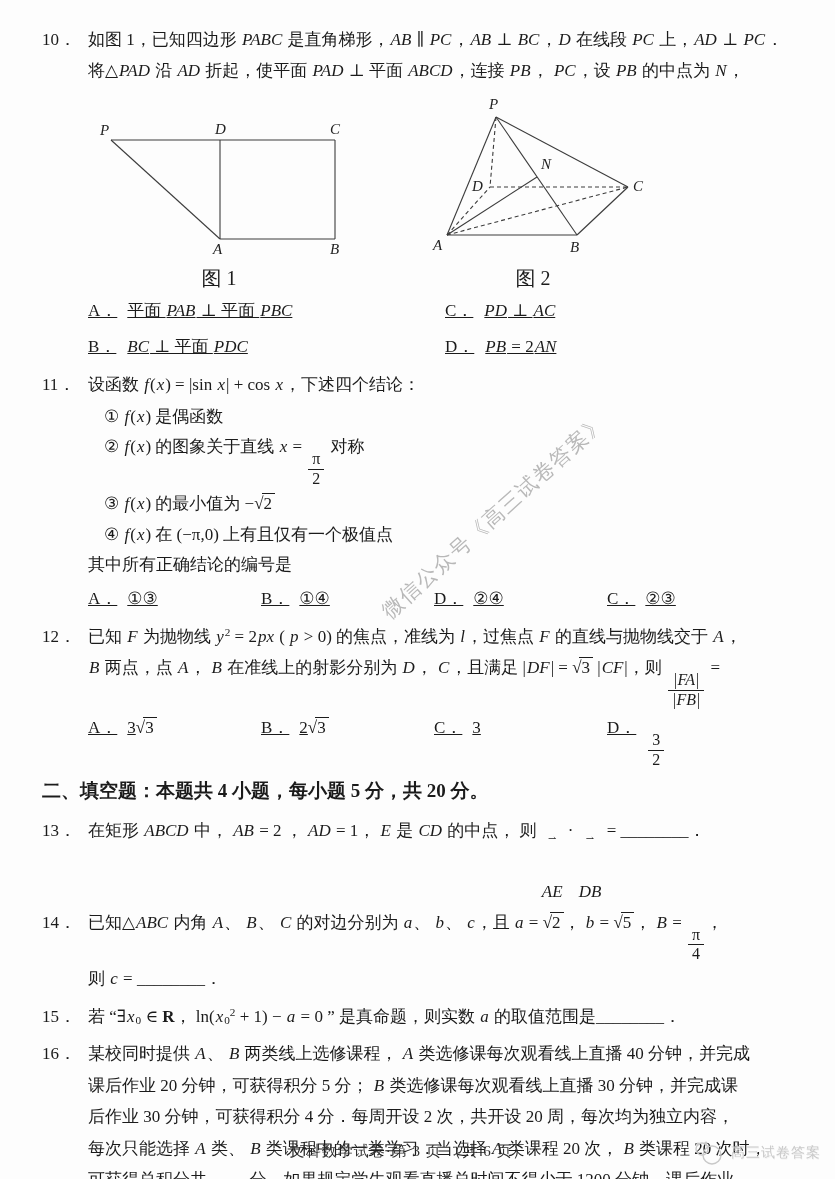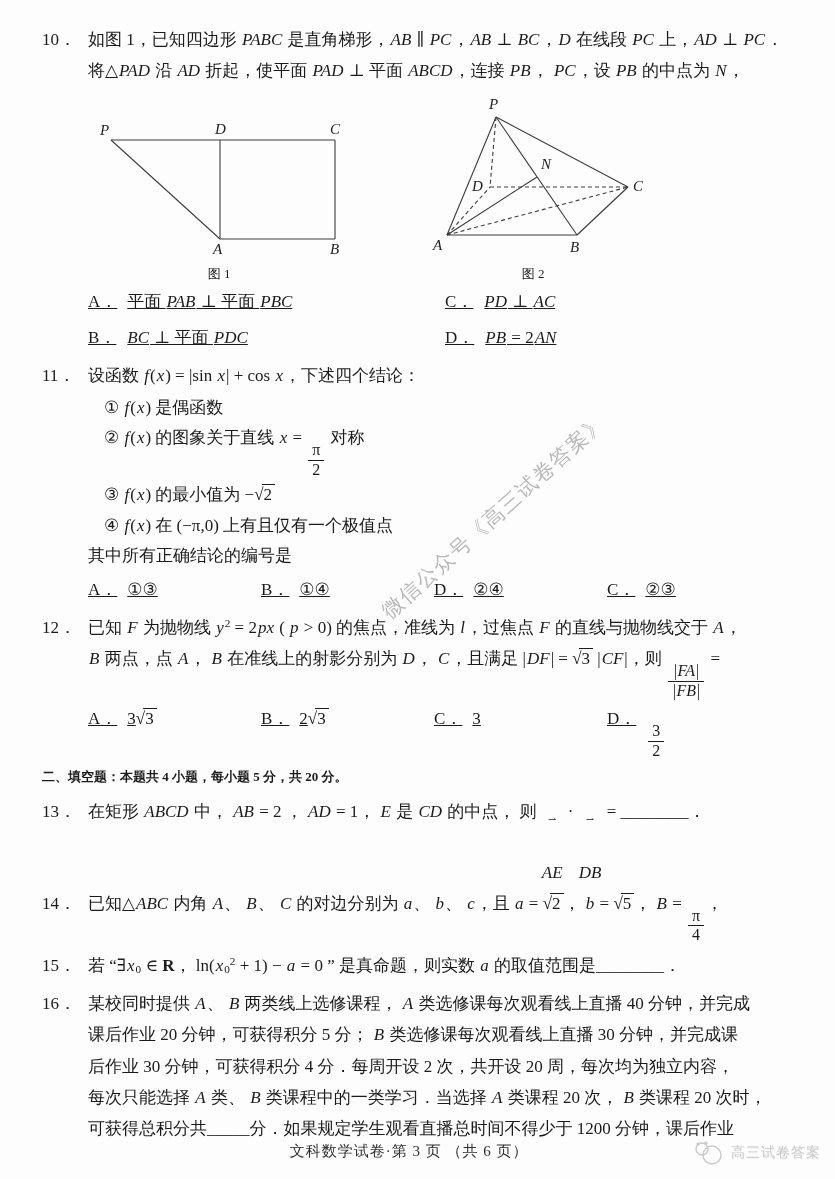--- a/index.html
+++ b/index.html
@@ -24,29 +24,29 @@
   .sqrt-rad{display:inline-block;border-top:1.2px solid currentColor;padding:0 3px 0 2px;margin-left:-2px;line-height:1.2;}
   .frac{display:inline-flex;flex-direction:column;text-align:center;vertical-align:-0.75em;line-height:1.15;font-size:0.94em;margin:0 2px;}
   .frac-n{border-bottom:1.2px solid currentColor;padding:0 4px;}
   .frac-d{padding:0 4px;}
   .frac-it .frac-n,.frac-it .frac-d{font-style:italic;}
   .vec{display:inline-flex;flex-direction:column;align-items:center;vertical-align:-0.3em;line-height:1.05;margin:0 1px;}
   .vec-arrow{font-size:0.6em;line-height:0.55;transform:translateY(1px);}
   .vec-body{font-style:italic;margin-top:42px;}
   .figures{display:flex;align-items:flex-end;gap:78px;margin:8px 0 4px 6px;}
   figure{margin:0;}
-  figcaption{text-align:center;font-size:13px;margin-top:3px;}
+  figcaption{text-align:center;font-size:20px;margin-top:3px;}
   .fig-svg line,.fig-svg polyline{stroke:#3c3c3c;stroke-width:1.1;fill:none;}
   .fig-svg .dash{stroke-dasharray:4 3;}
   .fig-svg text{font-size:15px;font-style:italic;fill:#222;font-family:"Liberation Serif","DejaVu Serif",serif;}
   .opts{display:grid;margin:4px 0 2px 0;line-height:1.8;text-decoration:underline;}
   .opts-2{grid-template-columns:357px auto;row-gap:6px;}
   .opts-4{grid-template-columns:173px 173px 173px auto;}
   .opt-label{margin-right:10px;}
-  .section-title{font-weight:bold;margin:4px 0 8px 0;line-height:1.7;font-size:13px;}
+  .section-title{font-weight:bold;margin:4px 0 8px 0;line-height:1.7;font-size:19px;}
   .watermark{
     position:absolute;left:376px;top:604px;transform:rotate(-42deg);transform-origin:0 0;
     font-size:21px;letter-spacing:1.5px;color:#8f8f8f;opacity:0.62;white-space:nowrap;
     z-index:3;pointer-events:none;
   }
   .footer{position:absolute;left:12px;right:0;bottom:0;height:54px;}
   .footer-left{
     position:absolute;left:50%;transform:translateX(-56%);bottom:18px;
     font-size:15px;color:#2e2e2e;letter-spacing:1px;white-space:nowrap;
   }
@@ -166,20 +166,21 @@
             <span class="vec-body">DB</span>
           </span> = ________．</p>
     </section>
 
     <section class="q">
       <span class="qnum">14．</span>
       <p class="qline">已知△<span class="seg-i">ABC</span> 内角 <span class="seg-i">A</span>、 <span class="seg-i">B</span>、 <span class="seg-i">C</span> 的对边分别为 <span class="seg-i">a</span>、 <span class="seg-i">b</span>、 <span class="seg-i">c</span>，且 <span class="seg-i">a</span> = <span class="sqrt"><span class="sqrt-sign">√</span><span class="sqrt-rad">2</span></span>， <span class="seg-i">b</span> = <span class="sqrt"><span class="sqrt-sign">√</span><span class="sqrt-rad">5</span></span>， <span class="seg-i">B</span> = <span class="frac">
             <span class="frac-n">π</span>
             <span class="frac-d">4</span>
           </span>，</p>
+      <p class="qline">则 <span class="seg-i">c</span> = ________．</p>
     </section>
 
     <section class="q">
       <span class="qnum">15．</span>
       <p class="qline">若 “∃<span class="seg-i">x</span><sub class="seg-sub">0</sub> ∈ <span class="seg-b">R</span>， ln(<span class="seg-i">x</span><sub class="seg-sub">0</sub><sup class="seg-sup">2</sup> + 1) − <span class="seg-i">a</span> = 0 ” 是真命题，则实数 <span class="seg-i">a</span> 的取值范围是________．</p>
     </section>
 
     <section class="q">
       <span class="qnum">16．</span>
       <p class="qline">某校同时提供 <span class="seg-i">A</span>、 <span class="seg-i">B</span> 两类线上选修课程， <span class="seg-i">A</span> 类选修课每次观看线上直播 40 分钟，并完成</p>

